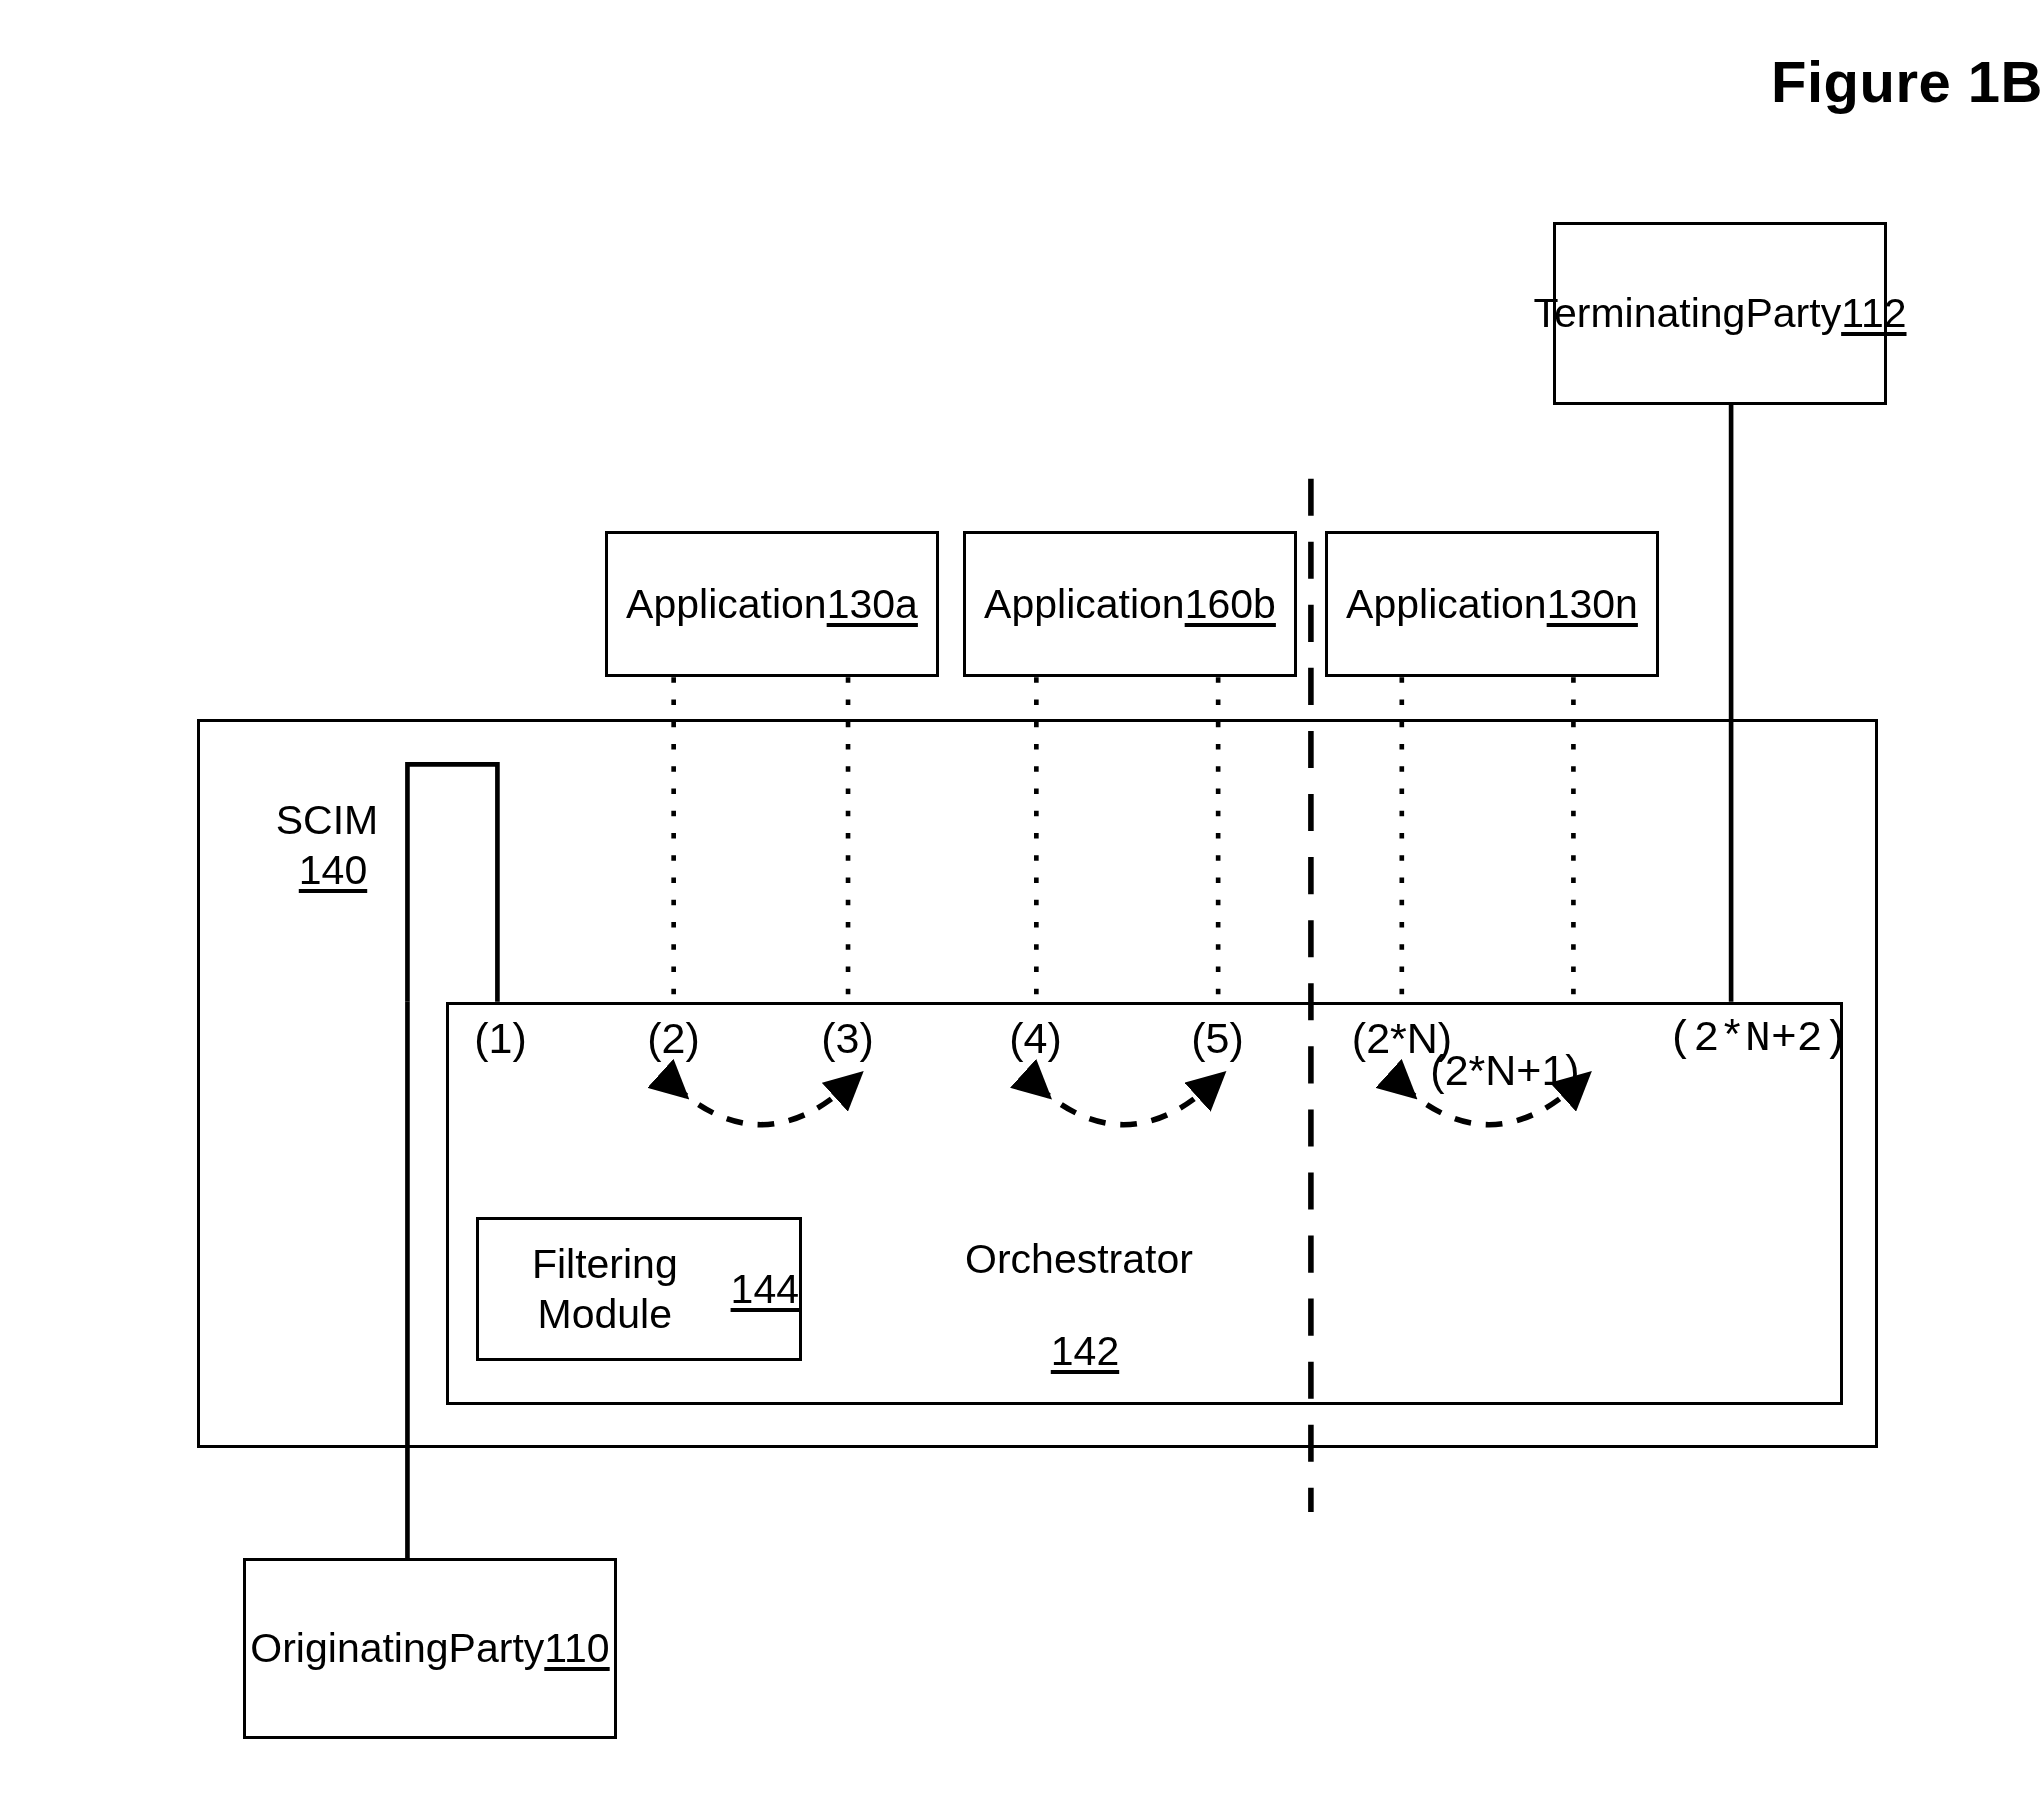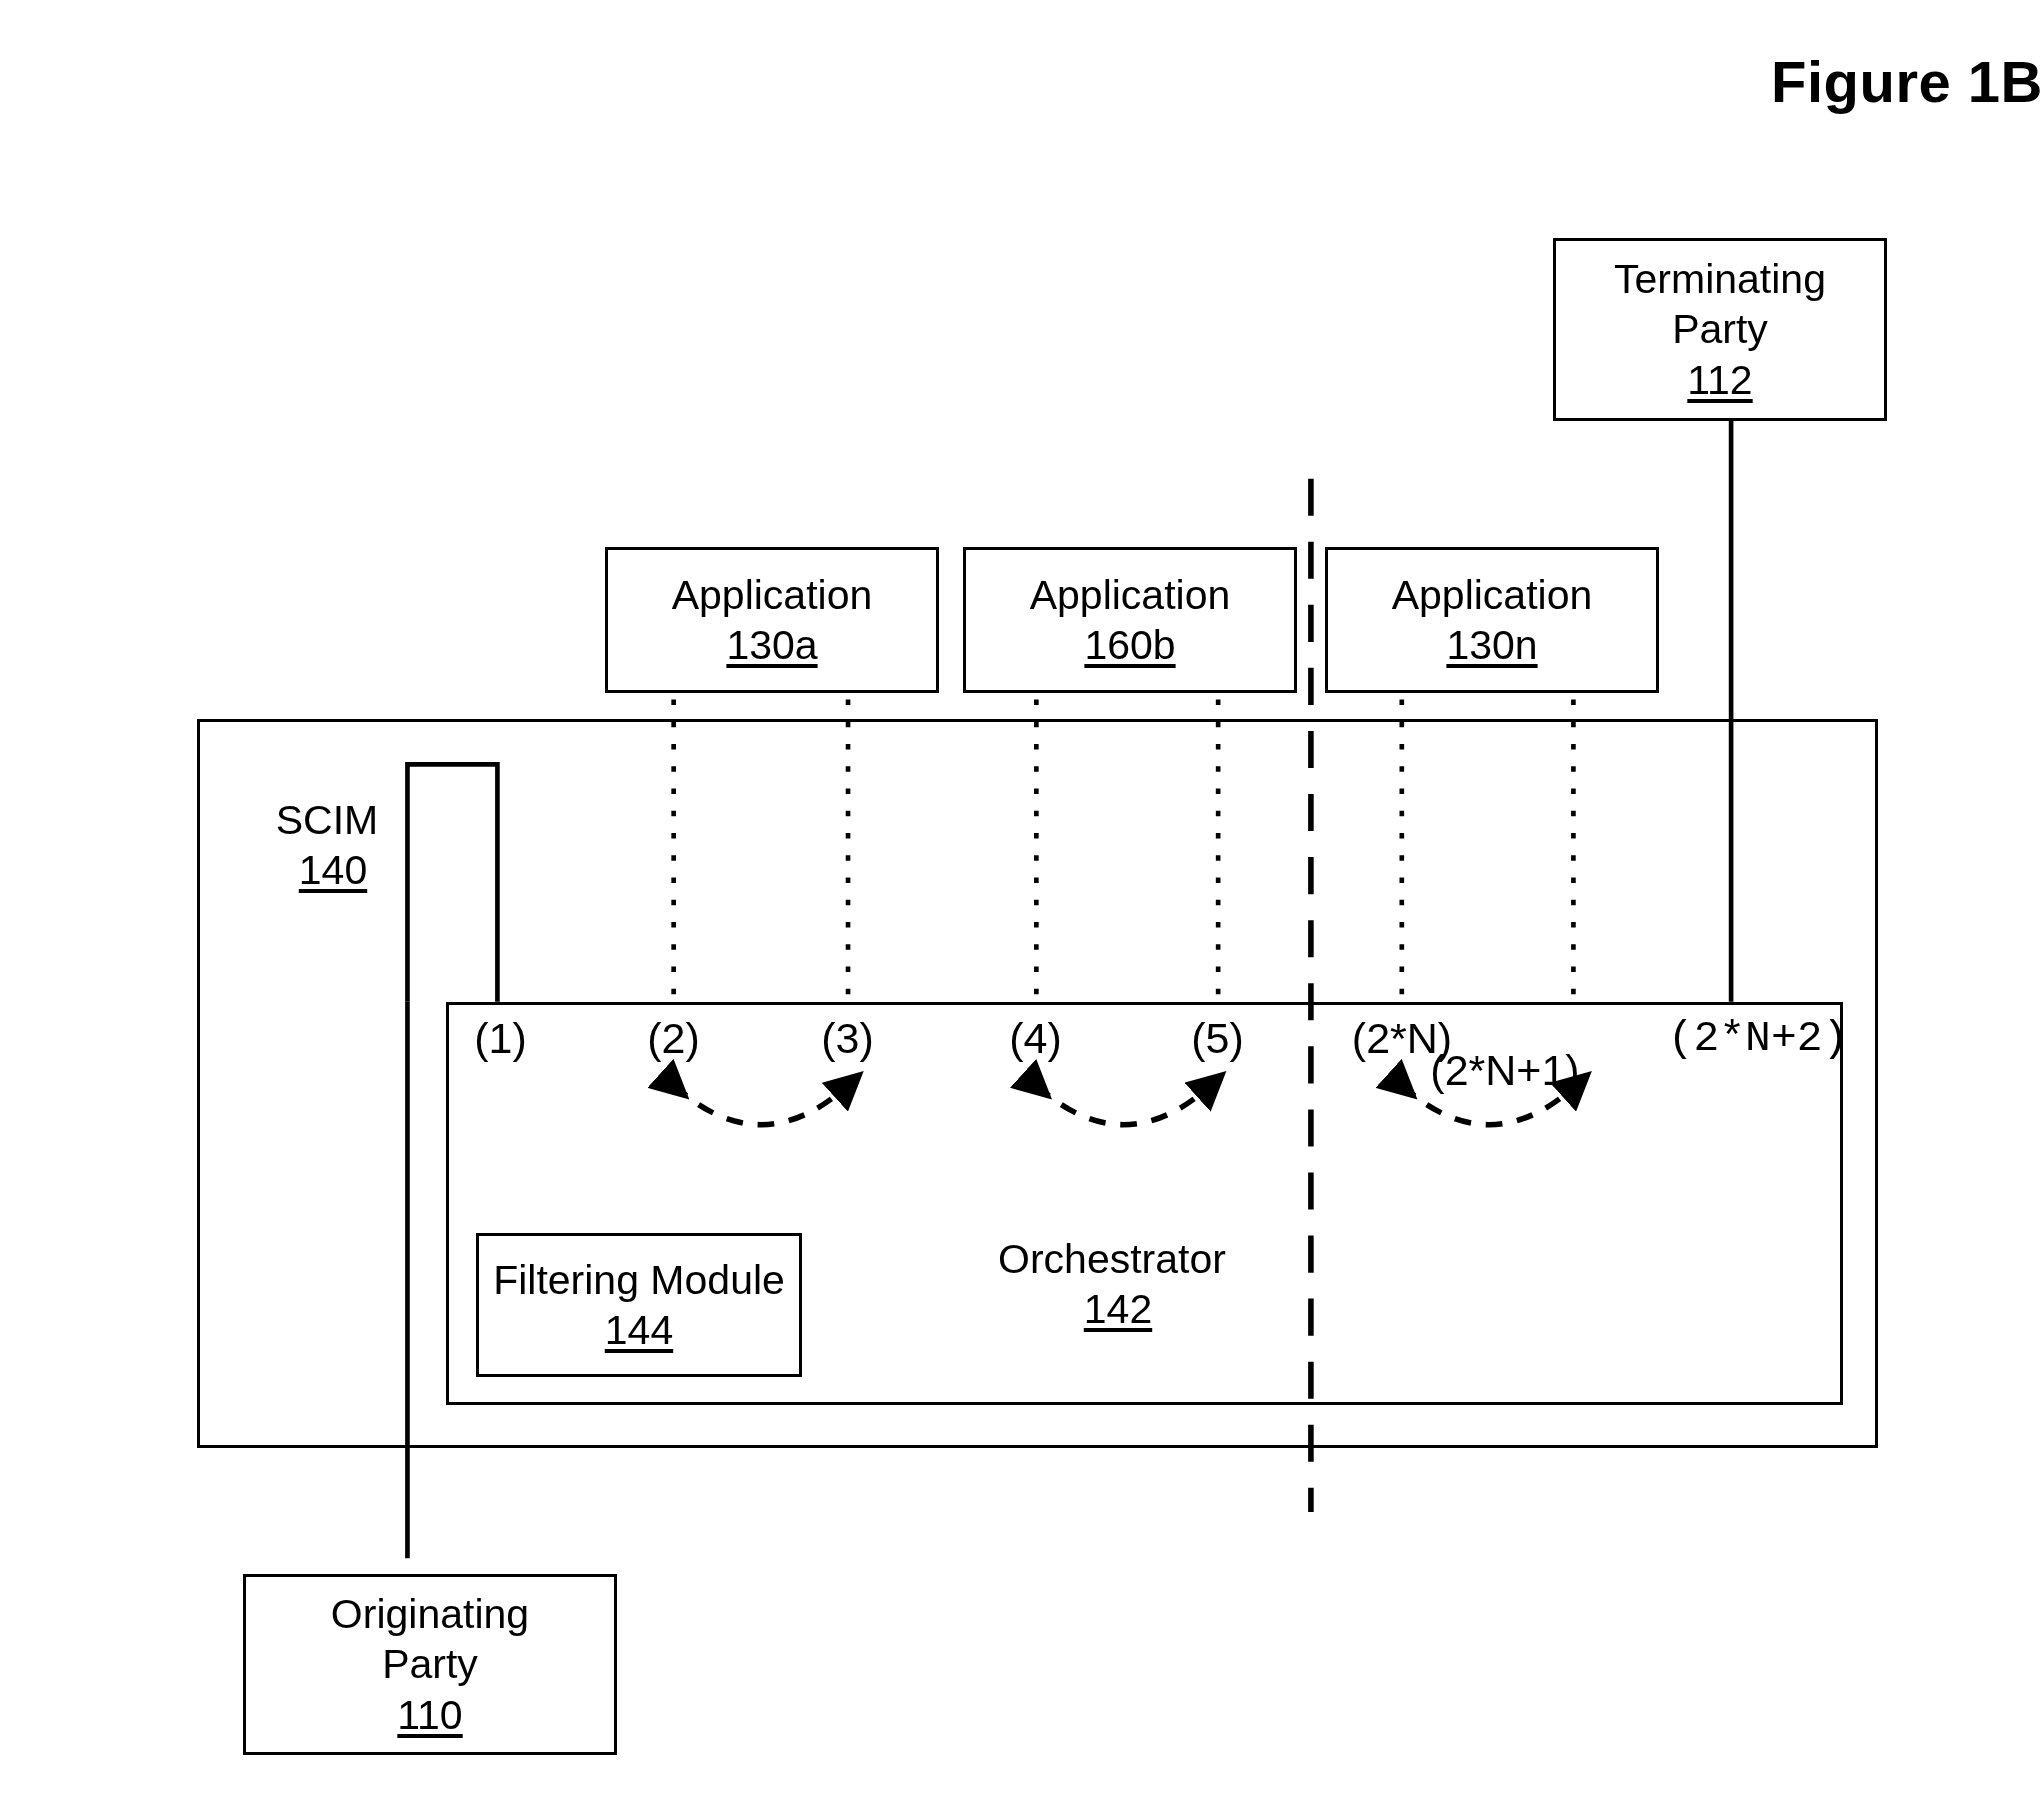--- a/index.html
+++ b/index.html
@@ -24,27 +24,26 @@
     font-size: 58px;
     font-weight: bold;
     letter-spacing: 0.5px;
   }
   .box {
     position: absolute;
     border: 3.7px solid #000;
     background: #fff;
     box-sizing: border-box;
     display: flex;
-    flex-direction: column;
+    flex-direction: row;
     align-items: center;
     justify-content: center;
     font-size: 41px;
     line-height: 1.22;
     text-align: center;
-    margin-top: 16px;
   }
   .box .num {
     text-decoration: underline;
     text-underline-offset: 4.6px;
   }
   .plain-label {
     position: absolute;
     font-size: 41px;
     line-height: 1.22;
     display: flex;
@@ -131,21 +130,21 @@
             border:3.7px solid #000; box-sizing:border-box; background:transparent;"></div>
 
 <div class="plain-label" style="left:239px; top:795px; width:176px;">
   <span>SCIM</span>
   <span class="num">140</span>
 </div>
 
 <div style="position:absolute; left:446px; top:1002px; width:1397px; height:403px;
             border:3.7px solid #000; box-sizing:border-box; background:transparent;"></div>
 
-<div class="plain-label" style="left:973px; top:1234px; width:278px;">
+<div class="plain-label" style="left:940px; top:1234px; width:278px;gap:42px;">
   <span>Orchestrator</span>
   <span class="num">142</span>
 </div>
 
 <div class="box" style="left:476px; top:1217px; width:326px; height:144px;">
   <span>Filtering Module</span>
   <span class="num">144</span>
 </div>
 
 <div class="step-label" style="left:459px; top:1014px; width:83px;">(1)</div>

